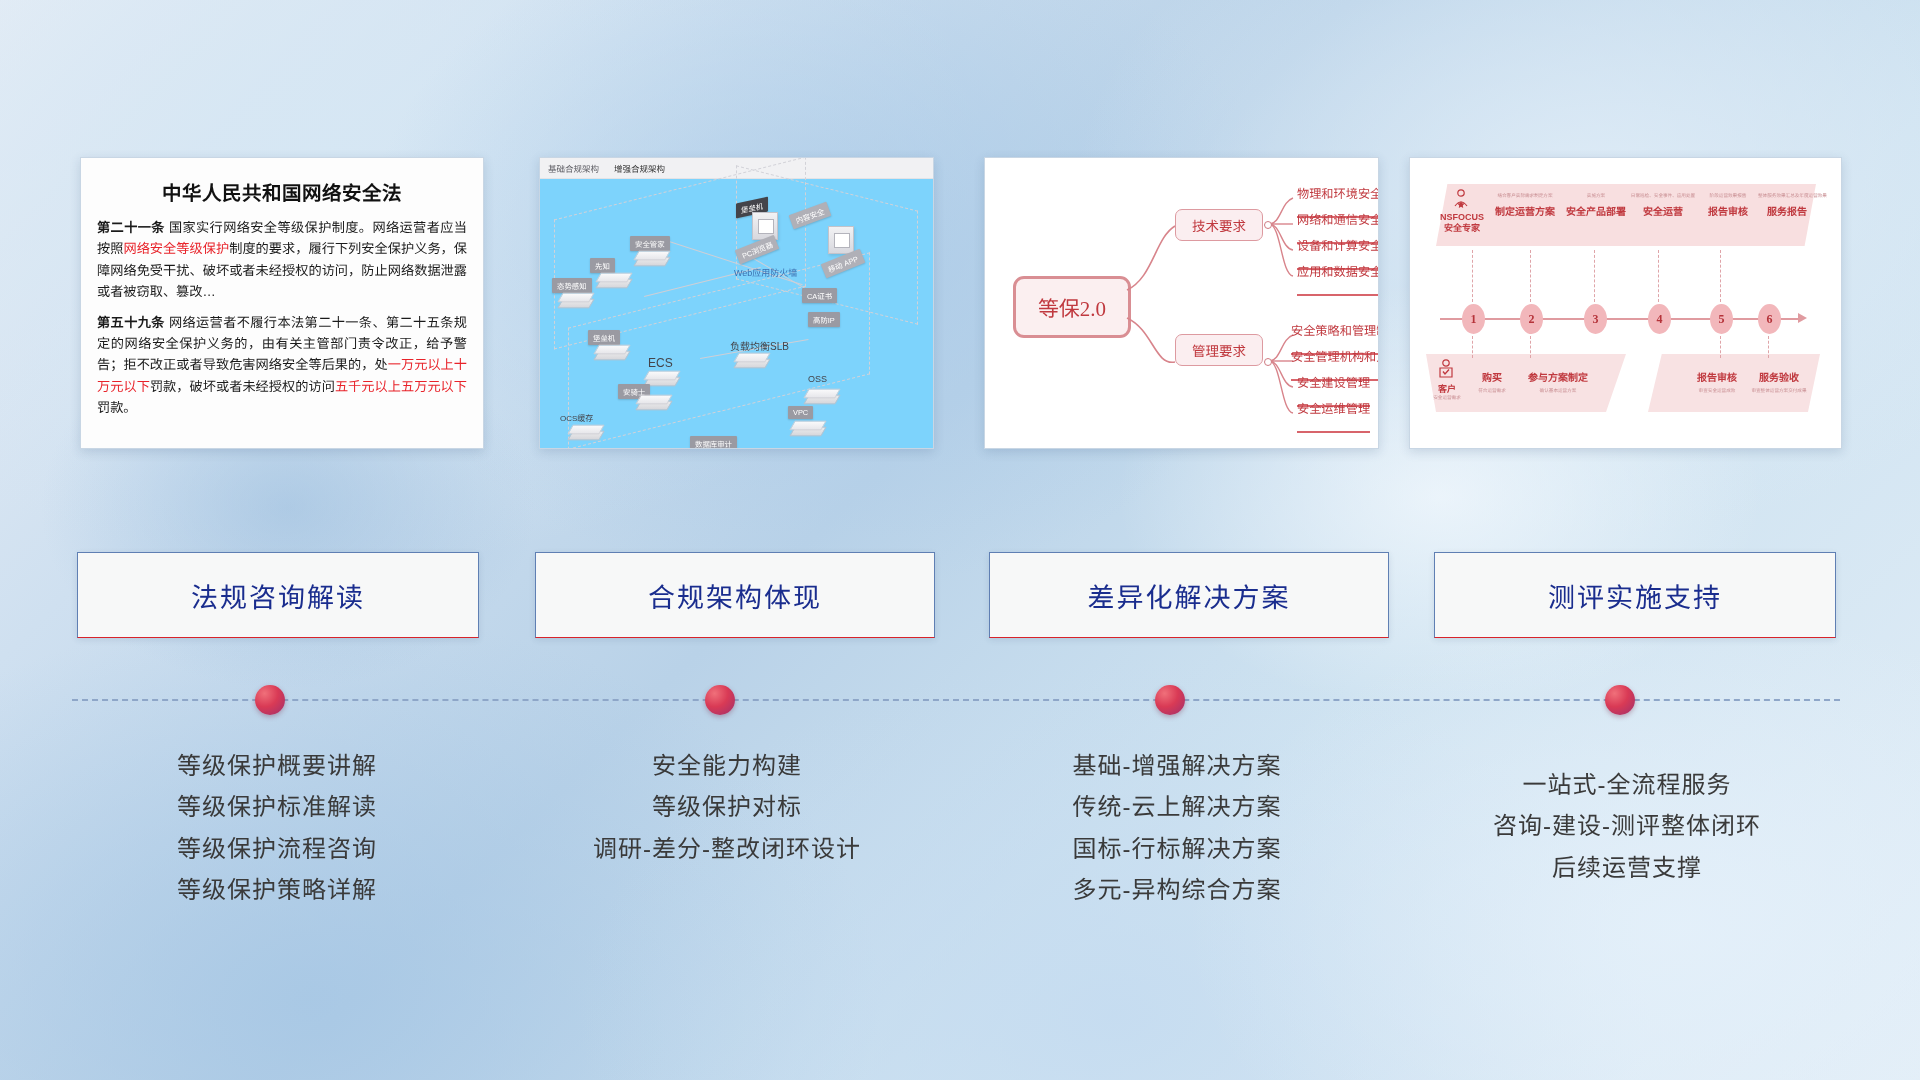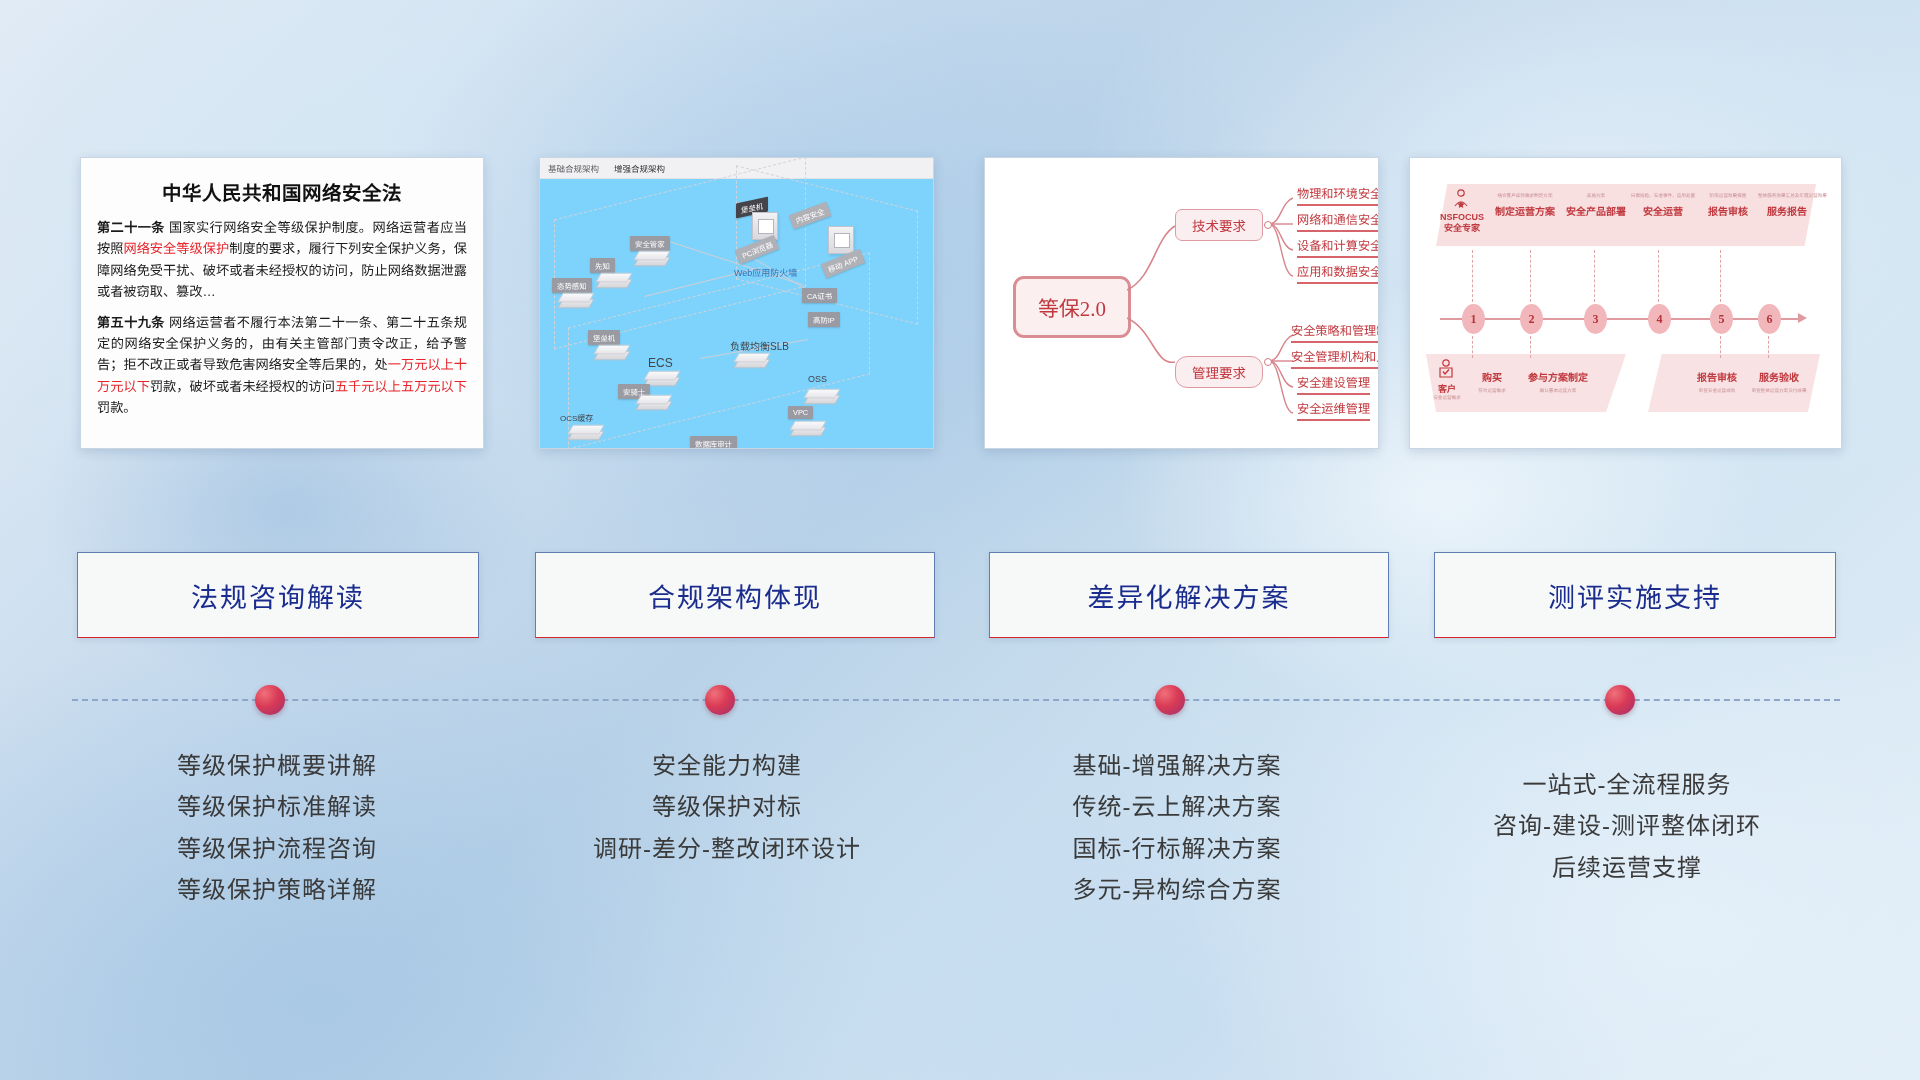--- a/index.html
+++ b/index.html
@@ -115,26 +115,26 @@
     font-family:"Liberation Serif","DejaVu Serif",serif;
   }
   .mm-branch{
     position:absolute;width:86px;height:30px;
     border:1.5px solid #dd9aa0;border-radius:7px;background:#fbeef0;
     display:flex;align-items:center;justify-content:center;
     color:#c0393f;font-size:13.5px;
     font-family:"Liberation Serif","DejaVu Serif",serif;
   }
   #mmb0{left:190px;top:51px;}
-  #mmb1{left:190px;top:198px;border-radius:12px;}
+  #mmb1{left:190px;top:176px;}
   .mm-leaf{
     position:absolute;color:#c0393f;font-size:12.2px;white-space:nowrap;
     font-family:"Liberation Serif","DejaVu Serif",serif;
   }
-  .mm-leaf u{display:block;text-decoration:none;border-bottom:2px solid #d8646b;padding-bottom:2px;}
+  .mm-leaf u{display:block;text-decoration:none;border-bottom:2px solid #d8646b;padding-bottom:14px;}
   .mm-dot{position:absolute;width:6px;height:6px;border:1px solid #cf7b82;border-radius:50%;background:#fff;}
 
   
   .ns{position:relative;width:100%;height:100%;background:#fff;}
   .ns-band{
     position:absolute;left:26px;top:26px;width:380px;height:62px;
     background:#f8dfe0;
     clip-path:polygon(3% 0,100% 0,97% 100%,0% 100%);
   }
   .ns-band.b2{

